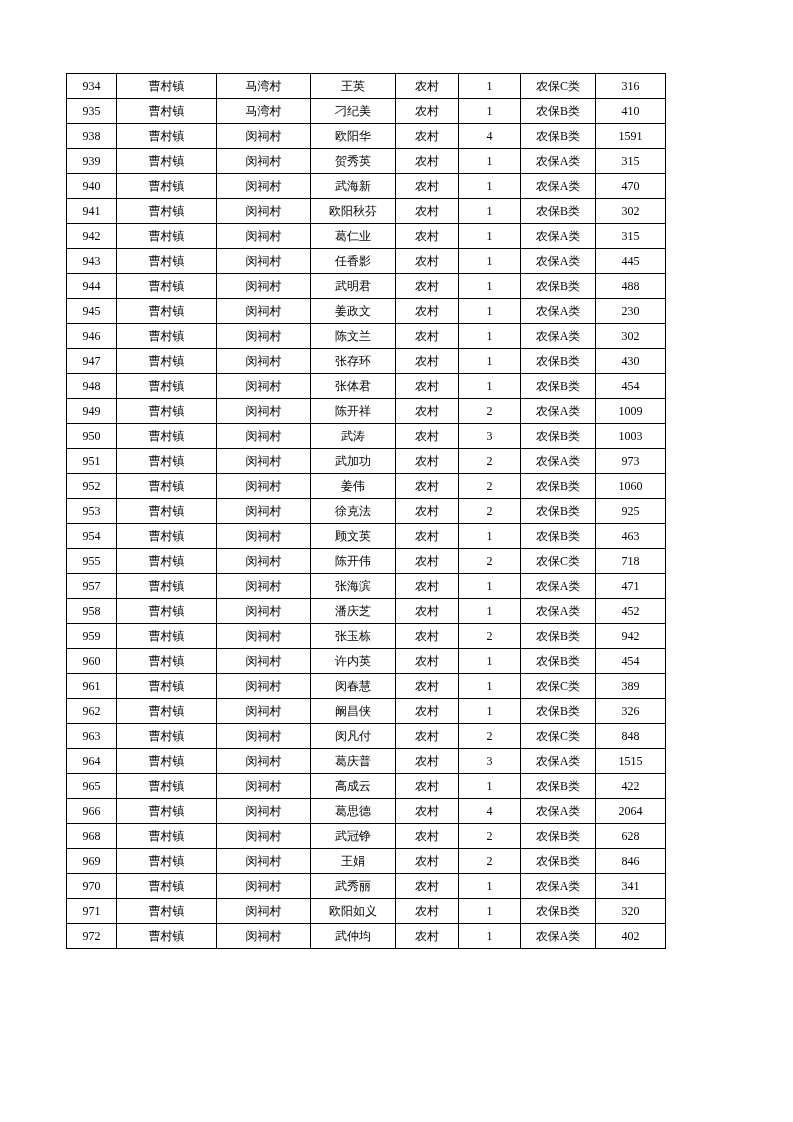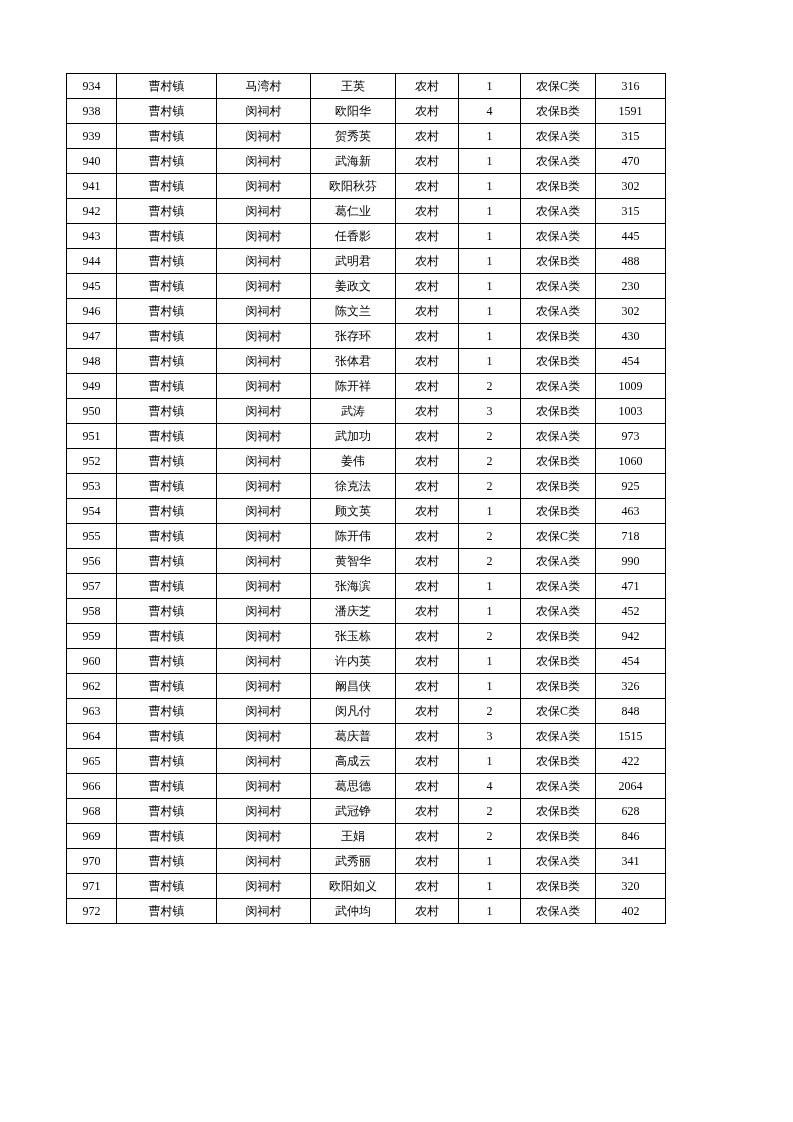--- a/index.html
+++ b/index.html
@@ -63,20 +63,30 @@
           <td>934</td>
           <td>曹村镇</td>
           <td>马湾村</td>
           <td>王英</td>
           <td>农村</td>
           <td>1</td>
           <td>农保C类</td>
           <td>316</td>
         </tr>
         <tr>
+          <td>935</td>
+          <td>曹村镇</td>
+          <td>马湾村</td>
+          <td>刁纪美</td>
+          <td>农村</td>
+          <td>1</td>
+          <td>农保B类</td>
+          <td>410</td>
+        </tr>
+        <tr>
           <td>938</td>
           <td>曹村镇</td>
           <td>闵祠村</td>
           <td>欧阳华</td>
           <td>农村</td>
           <td>4</td>
           <td>农保B类</td>
           <td>1591</td>
         </tr>
         <tr>
@@ -243,30 +253,20 @@
           <td>955</td>
           <td>曹村镇</td>
           <td>闵祠村</td>
           <td>陈开伟</td>
           <td>农村</td>
           <td>2</td>
           <td>农保C类</td>
           <td>718</td>
         </tr>
         <tr>
-          <td>956</td>
-          <td>曹村镇</td>
-          <td>闵祠村</td>
-          <td>黄智华</td>
-          <td>农村</td>
-          <td>2</td>
-          <td>农保A类</td>
-          <td>990</td>
-        </tr>
-        <tr>
           <td>957</td>
           <td>曹村镇</td>
           <td>闵祠村</td>
           <td>张海滨</td>
           <td>农村</td>
           <td>1</td>
           <td>农保A类</td>
           <td>471</td>
         </tr>
         <tr>
@@ -291,20 +291,30 @@
         </tr>
         <tr>
           <td>960</td>
           <td>曹村镇</td>
           <td>闵祠村</td>
           <td>许内英</td>
           <td>农村</td>
           <td>1</td>
           <td>农保B类</td>
           <td>454</td>
+        </tr>
+        <tr>
+          <td>961</td>
+          <td>曹村镇</td>
+          <td>闵祠村</td>
+          <td>闵春慧</td>
+          <td>农村</td>
+          <td>1</td>
+          <td>农保C类</td>
+          <td>389</td>
         </tr>
         <tr>
           <td>962</td>
           <td>曹村镇</td>
           <td>闵祠村</td>
           <td>阚昌侠</td>
           <td>农村</td>
           <td>1</td>
           <td>农保B类</td>
           <td>326</td>

